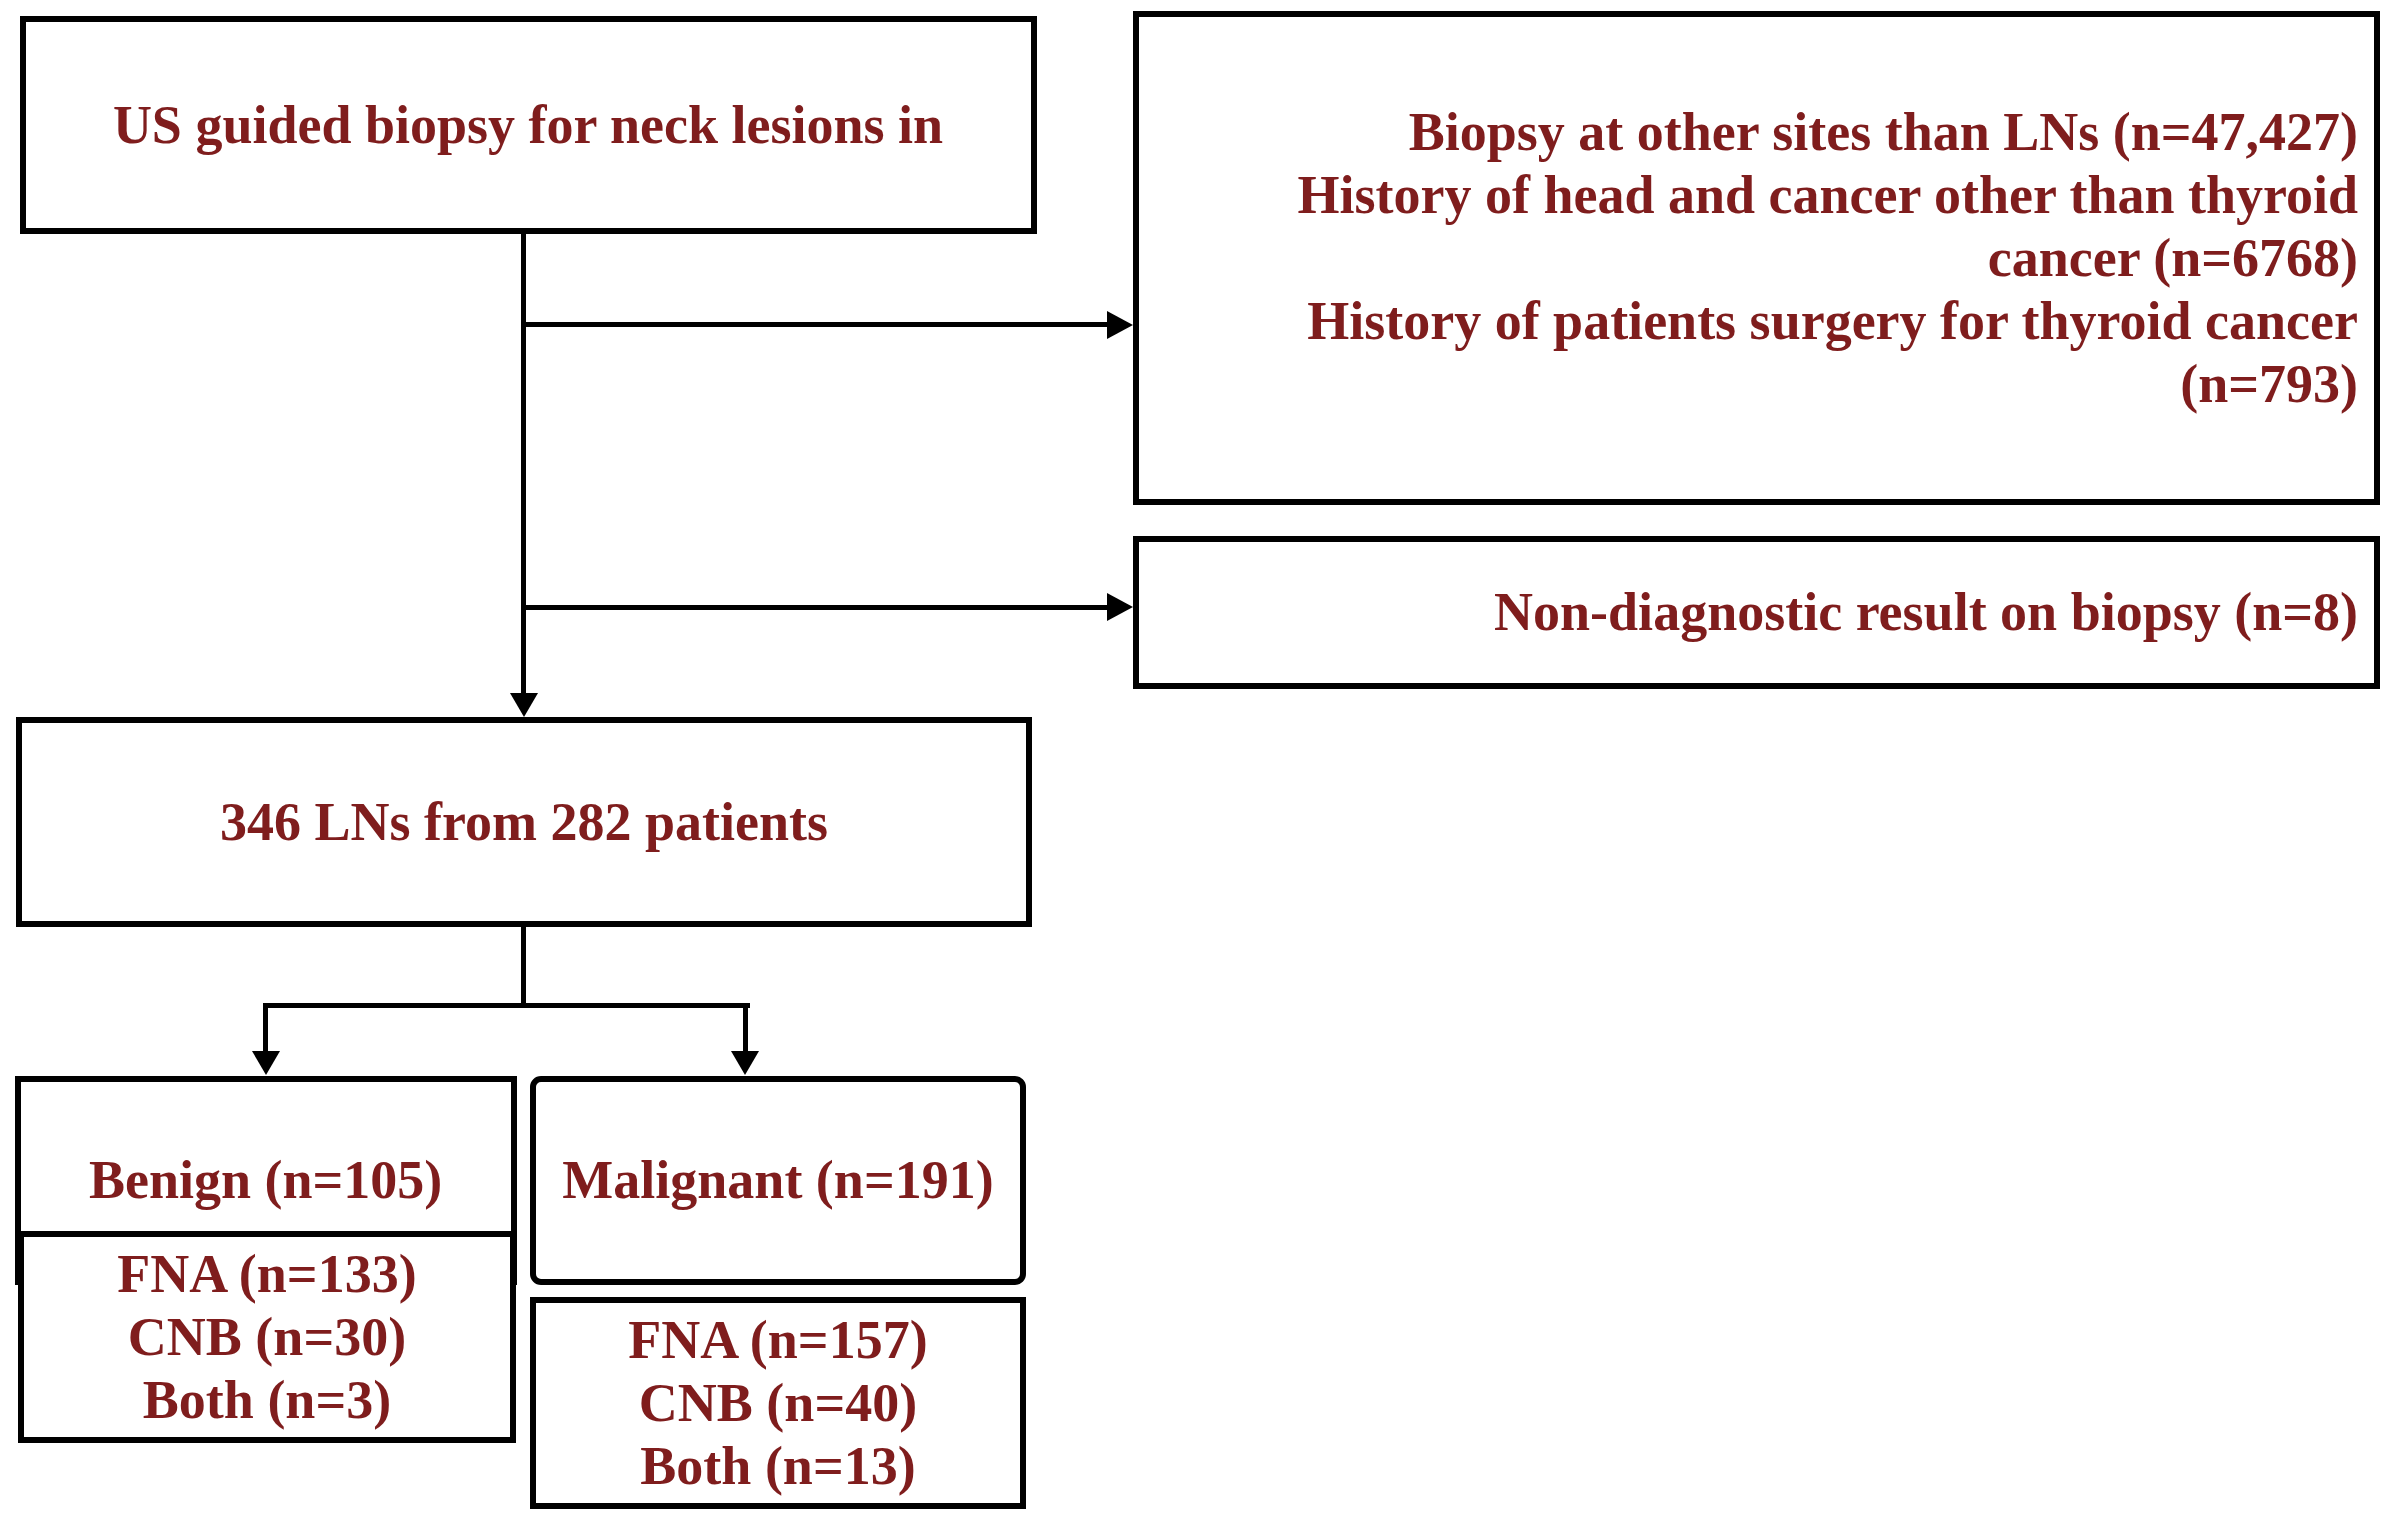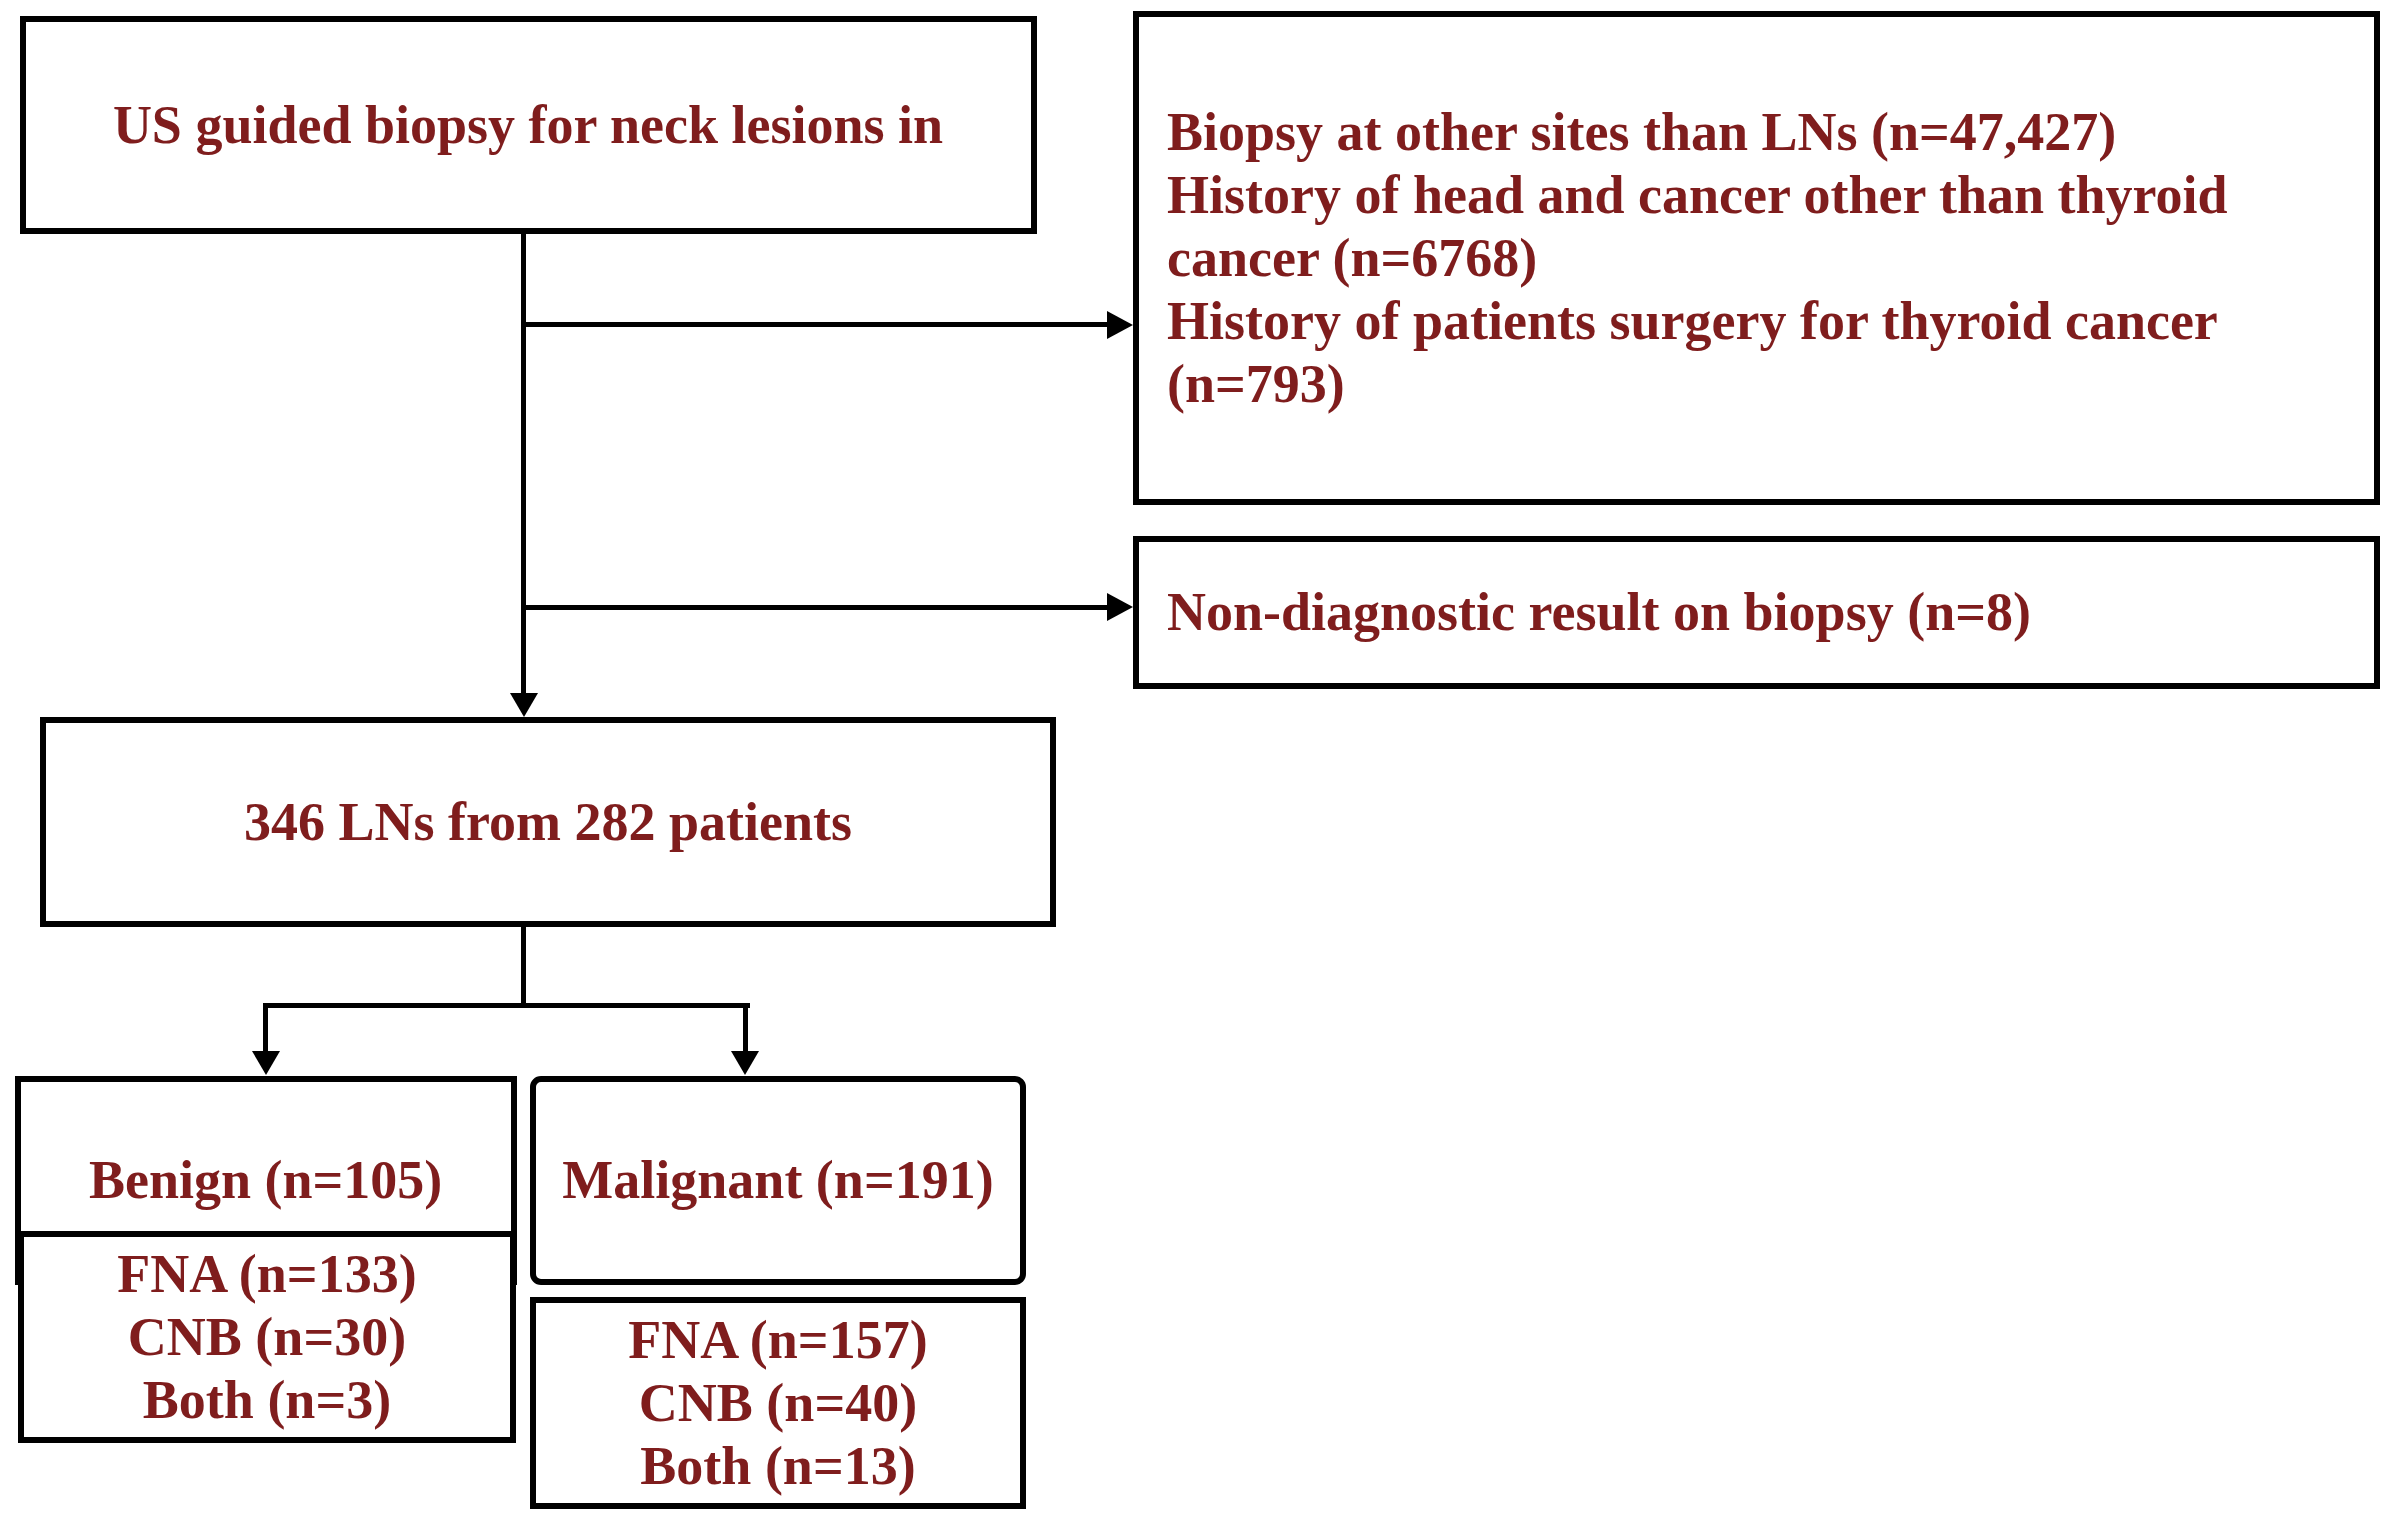--- a/index.html
+++ b/index.html
@@ -21,28 +21,28 @@
     box-sizing: border-box;
     border: 6.5px solid #000000;
     background: #ffffff;
     display: flex;
     flex-direction: column;
     justify-content: center;
     font-size: 54px;
     line-height: 67px;
   }
   .box.center { align-items: center; text-align: center; }
-  .box.left   { align-items: flex-start; text-align: left; padding-left: 28px; padding-right: 28px; }
+  .box.left   { align-items: flex-end; text-align: left; padding-left: 28px; padding-right: 16px; }
   .line { white-space: nowrap; }
 
   
   #source-box       { left: 19.5px;   top: 16px;   width: 1017px; height: 218px; line-height: 71px; }
   #exclusion-box    { left: 1133px; top: 11.4px;   width: 1247px; height: 494px; line-height: 63px; }
   #nondiagnostic-box{ left: 1133px; top: 536px;  width: 1247px; height: 153px; }
-  #cohort-box       { left: 16px;   top: 717px;  width: 1016px; height: 210px; margin-left: 24px; }
+  #cohort-box       { left: 16px;   top: 717px;  width: 1016px; height: 210px; }
   #benign-box       { left: 14.6px;   top: 1076px; width: 502px;  height: 209px; }
   #malignant-box    { left: 530px;  top: 1076px; width: 496px;  height: 209px; border-radius: 11px; }
   #benign-methods-box    { left: 18px;  top: 1231px; width: 498px; height: 212px; line-height: 63px; }
   #malignant-methods-box { left: 530px; top: 1297px; width: 496px; height: 212px; line-height: 63px; }
 
   
   .conn {
     position: absolute;
     background: #000000;
   }

